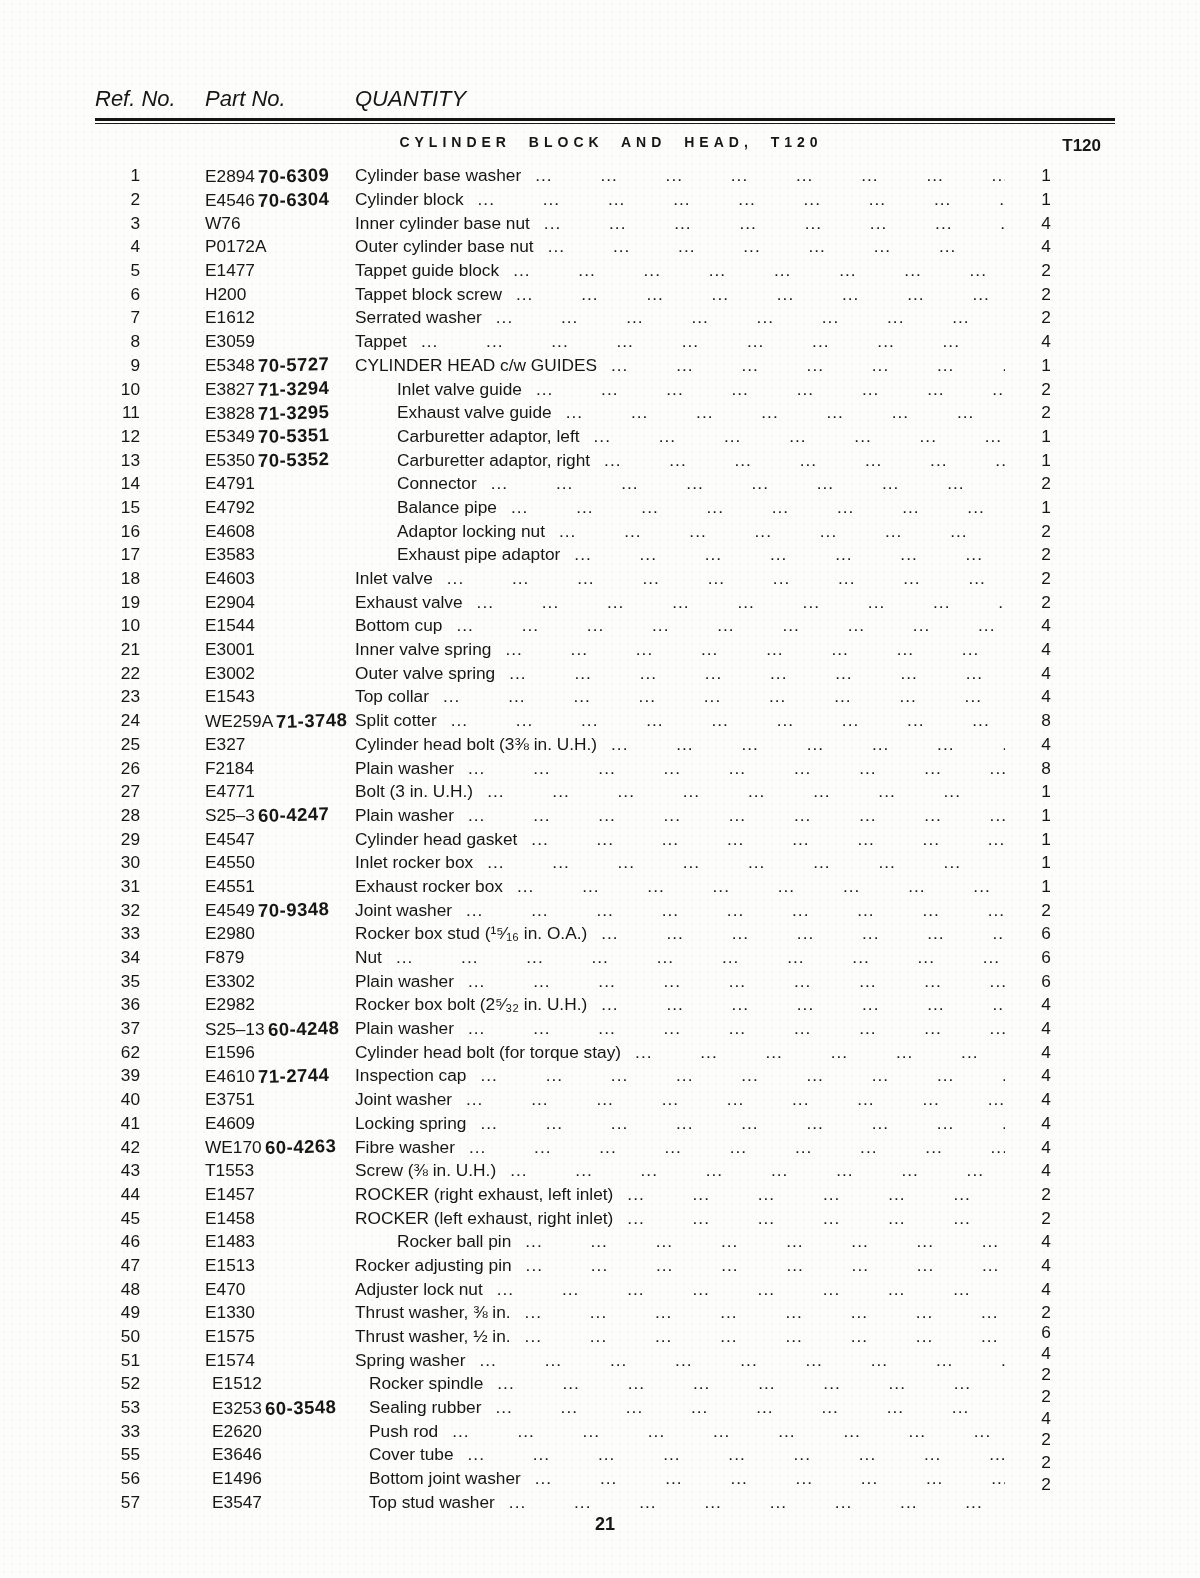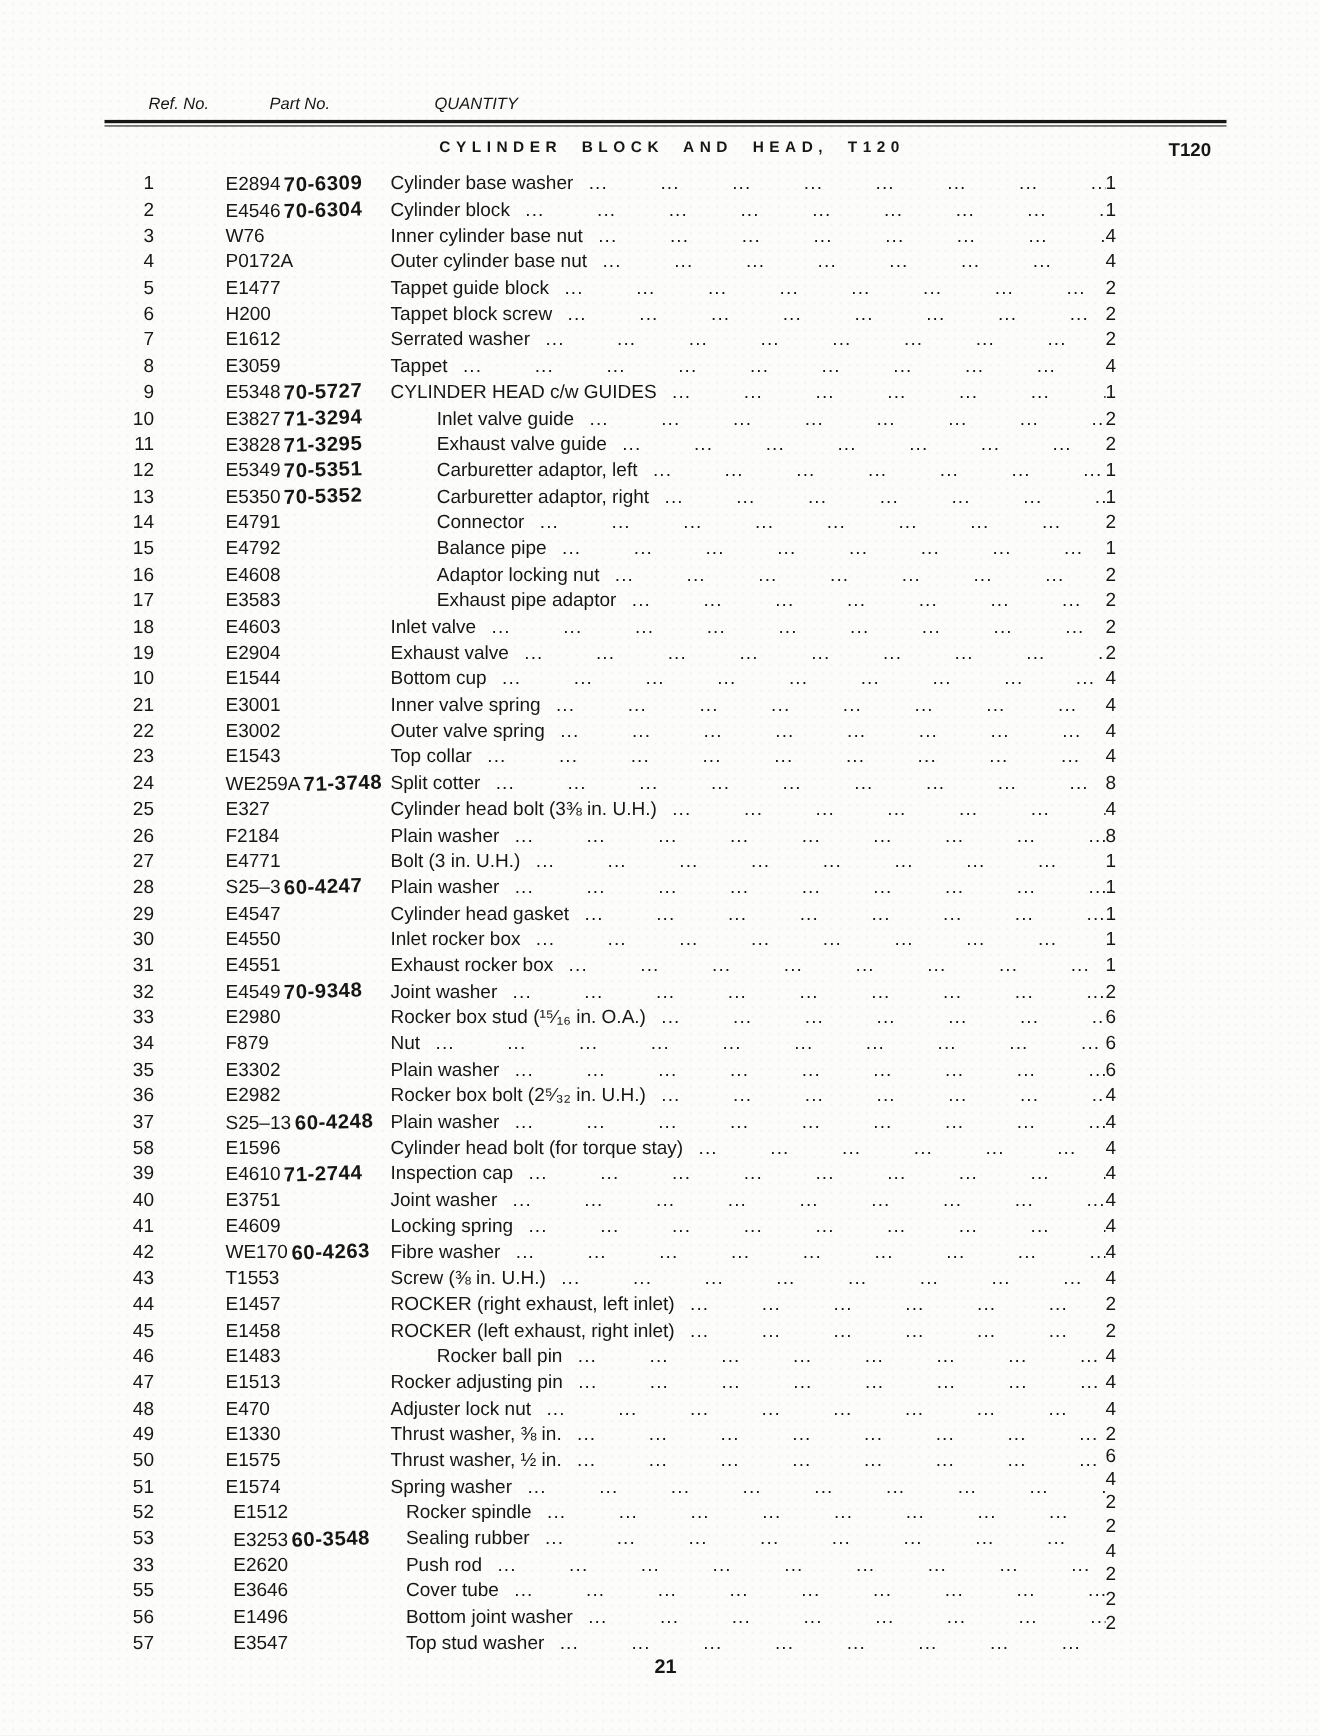--- a/index.html
+++ b/index.html
@@ -15,23 +15,23 @@
     overflow:hidden;
     box-sizing:border-box;
     padding:86px 85px 0 95px;
   }
   .content{width:1020px;}
   
   .c-ref{width:45px;text-align:right;flex:0 0 auto;}
   .c-ref-gap{width:65px;flex:0 0 auto;}
   .c-part{width:150px;flex:0 0 auto;white-space:nowrap;position:relative;z-index:2;}
   .c-desc{flex:1 1 auto;display:flex;align-items:baseline;min-width:0;}
-  .c-qty{width:110px;flex:0 0 auto;text-align:left;padding-right:28px;box-sizing:border-box;}
-
-  .colhead{display:flex;align-items:baseline;font-style:italic;font-size:15px;font-weight:500;margin-left:40px;}
+  .c-qty{width:110px;flex:0 0 auto;text-align:center;padding-right:28px;box-sizing:border-box;}
+
+  .colhead{display:flex;align-items:baseline;font-style:italic;font-size:22px;font-weight:500;}
   .colhead .c-ref{text-align:left;width:110px;}
   .colhead .c-desc{justify-content:center;}
   .colhead .c-qty{padding-right:6px;}
 
   .rule{margin-top:6px;}
   .rule-thick{height:3px;background:#141414;}
   .rule-thin{height:1px;background:#1c1c1c;margin-top:2px;}
 
   .titlerow{position:relative;height:36px;margin-top:4px;}
   .title{
@@ -492,21 +492,21 @@
     <span class="c-ref-gap"></span>
     <span class="c-part"><span class="pn">S25–13</span><span class="note">60-4248</span></span>
     <span class="c-desc">
             <span class="dtext">Plain washer</span>
             <span class="leader">... ... ... ... ... ... ... ... ... ... ... ... ... ... ... ... ... ...</span>
           </span>
     <span class="c-qty">4</span>
   </div>
 
   <div class="row">
-    <span class="c-ref">58</span>
+    <span class="c-ref">62</span>
     <span class="c-ref-gap"></span>
     <span class="c-part"><span class="pn">E1596</span></span>
     <span class="c-desc">
             <span class="dtext">Cylinder head bolt (for torque stay)</span>
             <span class="leader">... ... ... ... ... ... ... ... ... ... ... ... ... ... ... ... ... ...</span>
           </span>
     <span class="c-qty">4</span>
   </div>
 
   <div class="row">

